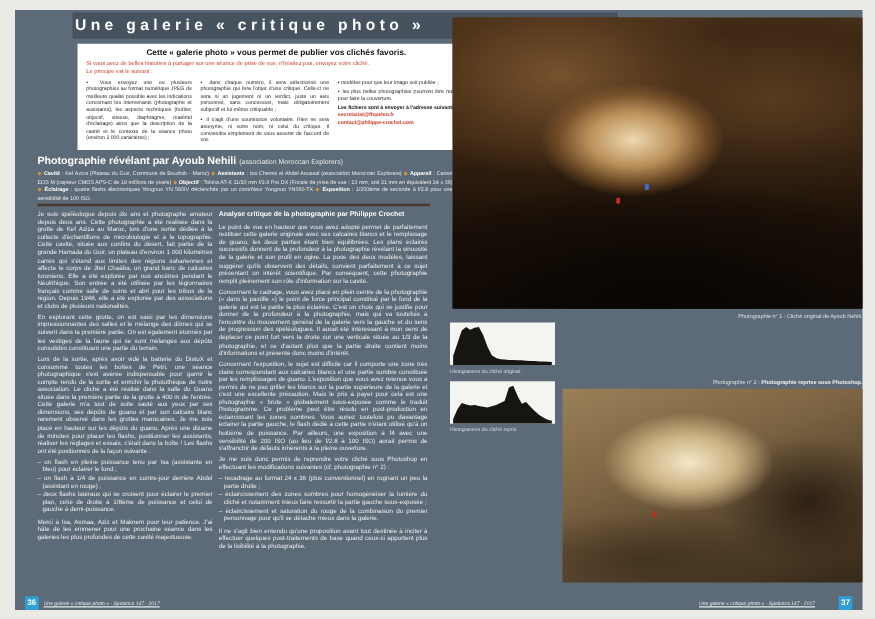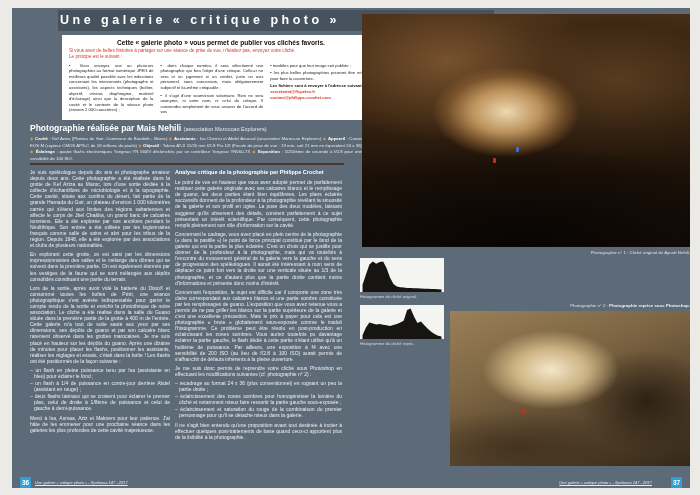--- a/index.html
+++ b/index.html
@@ -110,21 +110,21 @@
         <div class="bul">modèles pour que leur image soit publiée ;</div>
         <div class="bul">les plus belles photographies pourront être retenues pour faire la couverture.</div>
         <div class="send-label">Les fichiers sont à envoyer à l'adresse suivante :</div>
         <a class="email" href="#">secretariat@ffspeleo.fr</a>
         <a class="email" href="#">contact@philippe-crochet.com</a>
       </div>
     </div>
   </div>
 
   <div class="section-title">
-    <span>Photographie réalisée par Mais Nehili</span>
+    <span>Photographie révélant par Ayoub Nehili</span>
     <span class="suffix">(association Moroccan Explorers)</span>
   </div>
 
   <div class="tech">
     <span><span class="diamond">◆</span> <b>Cavité</b> : <span>Kef Aziza (Plateau du Guir, Commune de Boudnib - Maroc)</span> </span>
     <span><span class="diamond">◆</span> <b>Assistants</b> : <span>Isa Chemsi et Abdel Aoussal (association Moroccan Explorers)</span> </span>
     <span><span class="diamond">◆</span> <b>Appareil</b> : <span>Canon EOS M (capteur CMOS APS-C de 18 millions de pixels)</span> </span>
     <span><span class="diamond">◆</span> <b>Objectif</b> : <span>Tokina AT-X 11/20 mm f/2.8 Pro DX (Focale de prise de vue : 13 mm, soit 21 mm en équivalent 24 x 36)</span> </span>
     <span><span class="diamond">◆</span> <b>Éclairage</b> : <span>quatre flashs électroniques Yongnuo YN 560IV déclenchés par un contrôleur Yongnuo YN560-TX</span> </span>
     <span><span class="diamond">◆</span> <b>Exposition</b> : <span>1/250ème de seconde à f/2.8 pour une sensibilité de 100 ISO.</span></span>

